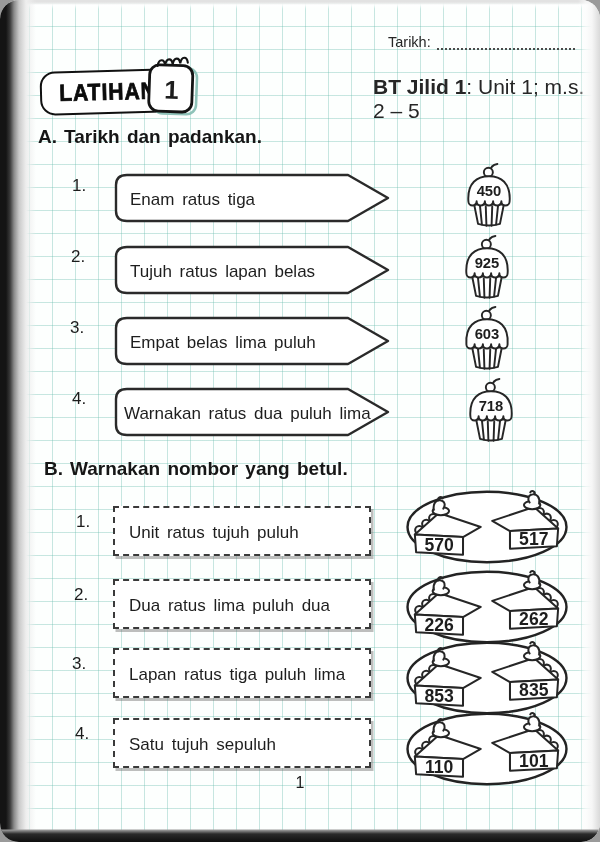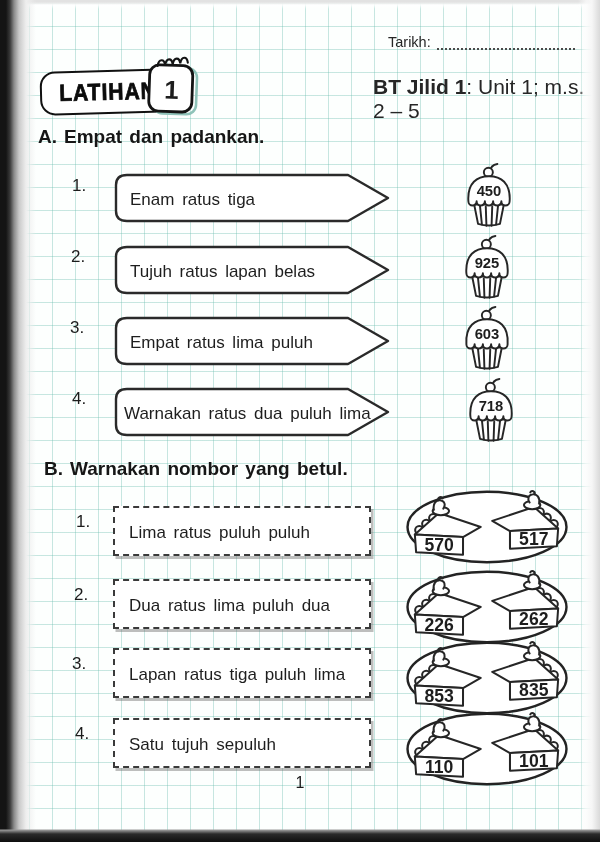--- a/index.html
+++ b/index.html
@@ -3,21 +3,21 @@
 <meta charset="utf-8">
 <style>
   html,body{margin:0;padding:0;background:#9a9a9a;}
   .page{
     position:relative;width:600px;height:842px;overflow:hidden;
     background-color:#fdfffe;
     background-image:
       linear-gradient(to right, rgba(110,190,178,0.38) 1px, transparent 1px),
       linear-gradient(to bottom, rgba(110,190,178,0.38) 1px, transparent 1px);
     background-size:23px 23px;background-position:6px 3px;
-    font-family:"Liberation Sans", sans-serif;color:#262626;
+    font-family:"Liberation Sans", sans-serif;color:#262626;border-radius:19px;
   }
   .abs{position:absolute;}
   
   .edge-left{left:0;top:0;bottom:0;width:36px;
     background:linear-gradient(90deg,#141414 0,#141414 6px,#3a3a3a 10px,#8a8a8a 14px,#c9c9c9 19px,#eeeeee 26px,rgba(255,255,255,0) 36px);}
   .edge-bottom{left:0;right:0;bottom:0;height:13px;
     background:linear-gradient(180deg,rgba(0,0,0,0) 0,#9a9a9a 1px,#2a2a2a 5px,#0e0e0e 100%);}
   .edge-right{right:0;top:0;bottom:0;width:22px;
     background:linear-gradient(to left,#d9d9d9 0,#f6f6f6 8px,rgba(252,252,252,.7) 14px,rgba(255,255,255,0) 22px);}
   .edge-top{left:0;right:0;top:0;height:9px;
@@ -97,21 +97,21 @@
     <rect x="3" y="7" width="40" height="43" rx="9" fill="#fff" stroke="#141414" stroke-width="2.6"></rect>
     <path d="M10,8 c1,-7 6,-7 7,-1 c1,-7 6,-7 7,-1 c1,-7 6,-7 7,-1 c1,-7 6,-7 7,-1" fill="none" stroke="#141414" stroke-width="2" stroke-linecap="round"></path>
     <text class="svg-num" x="17" y="38" font-size="24">1</text>
   </svg>
 
   <div class="abs ref">
     <b>BT Jilid 1</b><span>: Unit 1; m.s. 2 – 5</span>
   </div>
 
   <div class="abs heading" style="left:38px;top:126px;">
-    <span class="letter">A.</span><span>Empat dan padankan.</span>
+    <span class="letter">A.</span><span>Tarikh dan padankan.</span>
   </div>
 
   <div class="abs item-num" style="left:72px;top:176px;">1.</div>
   <div class="abs arrow-box" style="left:110px;top:172px;">
     <svg width="282" height="52" viewBox="0 0 282 52" xmlns="http://www.w3.org/2000/svg">
       <path d="M17,3 H238 L278,26 L238,49 H17 Q6,49 6,39 V13 Q6,3 17,3 Z" fill="#fff" stroke="#2a2a2a" stroke-width="2.4" stroke-linejoin="round"></path>
     </svg>
     <div class="arrow-label">Enam ratus tiga</div>
   </div>
   <svg class="abs cupcake" style="left:460px;top:162px;" viewBox="0 0 90 104" xmlns="http://www.w3.org/2000/svg">
@@ -129,21 +129,21 @@
   <svg class="abs cupcake" style="left:458px;top:234px;" viewBox="0 0 90 104" xmlns="http://www.w3.org/2000/svg">
     <use href="#cupcake-art"></use>
     <text class="svg-num" x="45" y="53" font-size="23" text-anchor="middle">925</text>
   </svg>
 
   <div class="abs item-num" style="left:70px;top:318px;">3.</div>
   <div class="abs arrow-box" style="left:110px;top:315px;">
     <svg width="282" height="52" viewBox="0 0 282 52" xmlns="http://www.w3.org/2000/svg">
       <path d="M17,3 H238 L278,26 L238,49 H17 Q6,49 6,39 V13 Q6,3 17,3 Z" fill="#fff" stroke="#2a2a2a" stroke-width="2.4" stroke-linejoin="round"></path>
     </svg>
-    <div class="arrow-label">Empat ratus lima puluh</div>
+    <div class="arrow-label">Empat belas lima puluh</div>
   </div>
   <svg class="abs cupcake" style="left:458px;top:305px;" viewBox="0 0 90 104" xmlns="http://www.w3.org/2000/svg">
     <use href="#cupcake-art"></use>
     <text class="svg-num" x="45" y="53" font-size="23" text-anchor="middle">603</text>
   </svg>
 
   <div class="abs item-num" style="left:72px;top:389px;">4.</div>
   <div class="abs arrow-box" style="left:110px;top:386px;">
     <svg width="282" height="52" viewBox="0 0 282 52" xmlns="http://www.w3.org/2000/svg">
       <path d="M17,3 H238 L278,26 L238,49 H17 Q6,49 6,39 V13 Q6,3 17,3 Z" fill="#fff" stroke="#2a2a2a" stroke-width="2.4" stroke-linejoin="round"></path>
@@ -154,21 +154,21 @@
     <use href="#cupcake-art"></use>
     <text class="svg-num" x="45" y="53" font-size="23" text-anchor="middle">718</text>
   </svg>
 
   <div class="abs heading" style="left:44px;top:458px;">
     <span class="letter">B.</span><span>Warnakan nombor yang betul.</span>
   </div>
 
   <div class="abs item-num" style="left:76px;top:512px;">1.</div>
   <div class="abs dash-box" style="left:113px;top:506px;">
-    <div class="dash-label">Lima ratus puluh puluh</div>
+    <div class="dash-label">Unit ratus tujuh puluh</div>
   </div>
   <svg class="abs oval" style="left:404px;top:489px;" viewBox="0 0 165 74" xmlns="http://www.w3.org/2000/svg">
     <ellipse cx="82.5" cy="37" rx="79" ry="35" fill="#fff" stroke="#232323" stroke-width="2.4"></ellipse>
     <use href="#slice-art" transform="translate(7,13) scale(0.63)"></use>
     <g transform="translate(157,7) scale(-0.63,0.63)">
         <use href="#slice-art"></use>
       </g>
     <text class="svg-num" x="35" y="61" font-size="17.5" text-anchor="middle">570</text>
     <text class="svg-num" x="129" y="55" font-size="17.5" text-anchor="middle">517</text>
   </svg>

